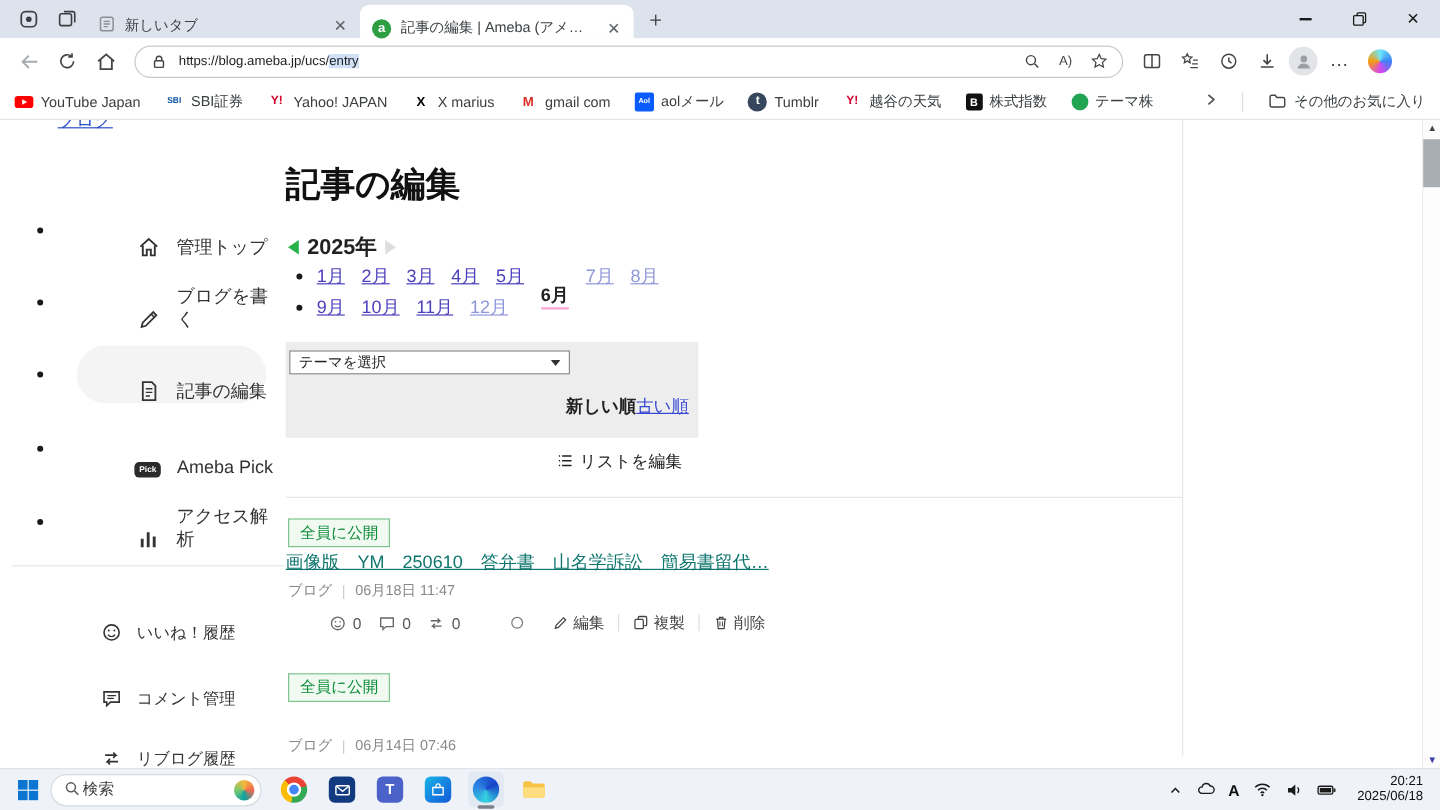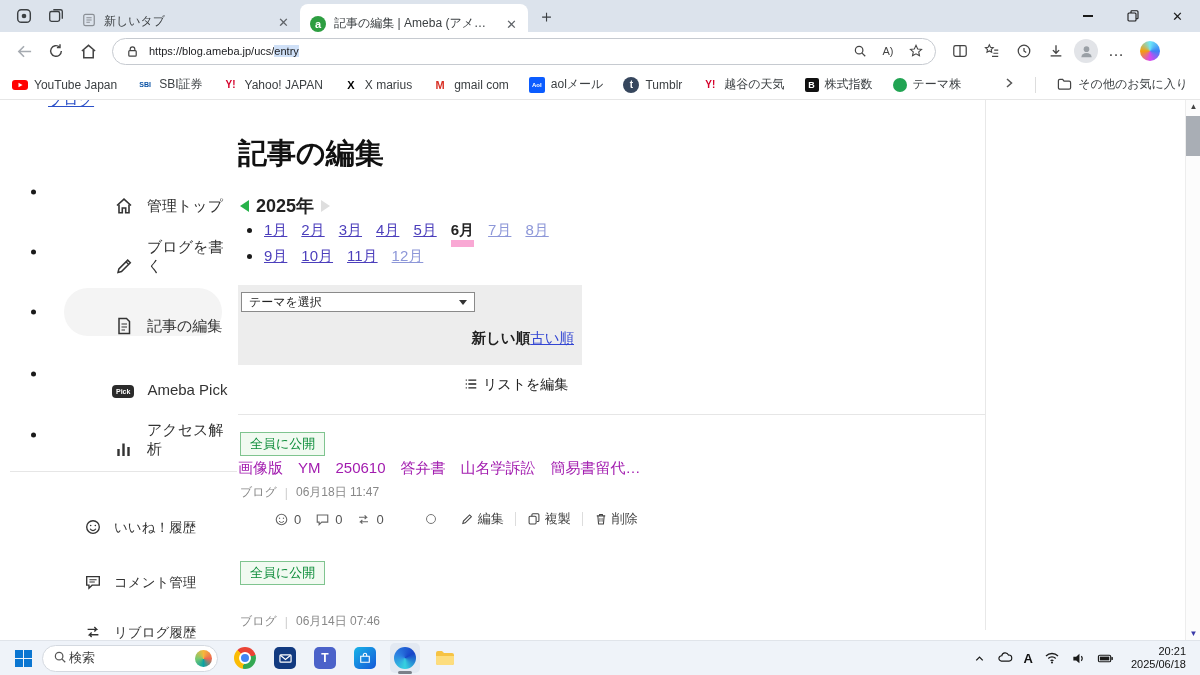--- a/index.html
+++ b/index.html
@@ -56,32 +56,32 @@
   .main h1 { font-size:29px; font-weight:bold; color:#111; position:absolute; top:34px; left:0; }
   .yearnav { position:absolute; top:94px; left:2px; display:flex; align-items:center; gap:7px; }
   .year { font-size:18px; font-weight:bold; color:#222; }
   .tri-l { width:0; height:0; border-top:6px solid transparent; border-bottom:6px solid transparent; border-right:9px solid #27b24a; }
   .tri-r { width:0; height:0; border-top:6px solid transparent; border-bottom:6px solid transparent; border-left:9px solid #dedede; }
   .month-row { position:absolute; left:2px; display:flex; gap:14px; padding-left:24px; }
   .month-row::before { content:""; position:absolute; left:7px; top:7px; width:5px; height:5px; border-radius:50%; background:#1a1a1a; }
   .month { font-size:15px; text-decoration:underline; cursor:pointer; }
   .month.v { color:#4c3fbc; }
   .month.f { color:#8d97d8; }
-  .month.cur { color:#222; font-weight:bold; text-decoration:none; border-bottom:7px solid #f9a8d4; }
+  .month.cur { color:#222; font-weight:bold; text-decoration:none; border-bottom:2px solid #f9a8d4;margin-top:16px; }
   .panel { position:absolute; top:185px; left:0; width:344px; height:80px; background:#ededed; }
   .select-box { position:absolute; top:7px; left:3px; width:234px; height:20px; background:#fff; border:1px solid #8a8a8a; display:flex; align-items:center; padding:0 7px; font-size:12px; color:#222; }
   .sel-arrow { margin-left:auto; width:0; height:0; border-left:4px solid transparent; border-right:4px solid transparent; border-top:5px solid #333; }
   .sort { position:absolute; right:8px; top:44px; display:flex; align-items:center; }
   .sort-new { font-size:14.5px; font-weight:bold; color:#222; }
   .sort-old { font-size:14.5px; color:#3346d3; text-decoration:underline; }
   .list-edit { position:absolute; top:276px; left:226px; display:flex; align-items:center; gap:5px; font-size:14px; color:#222; }
   .hdiv { position:absolute; left:0; width:747px; height:1px; background:#e6e6e6; }
 
   .badge { display:inline-block; font-size:13px; color:#0d8c3a; background:#f1faf1; border:1px solid #7fc48f; padding:2px 9px; }
-  .art-title { font-size:15px; color:#a21caf; white-space:nowrap; }
+  .art-title { font-size:15px; color:#0f766e; text-decoration:underline; white-space:nowrap; }
   .art-meta { display:flex; align-items:center; gap:8px; font-size:12px; color:#888; }
   .msep { color:#ccc; }
   .art-actions { display:flex; align-items:center; font-size:13px; color:#555; }
   .cnt { display:flex; align-items:center; gap:5px; margin-right:14px; color:#555; }
   .circle-ic { width:10px; height:10px; border:1.5px solid #777; border-radius:50%; margin:0 24px 0 28px; }
   .act-btn { display:flex; align-items:center; gap:4px; color:#444; }
   .vsep { width:1px; height:14px; background:#ddd; margin:0 11px; }
 
   .vdiv { position:absolute; left:985px; top:0; height:530px; width:1px; background:#e8e8e8; }
   .scrollbar { position:absolute; right:0; top:0; bottom:0; width:15px; background:#fcfcfc; border-left:1px solid #ededed; }

